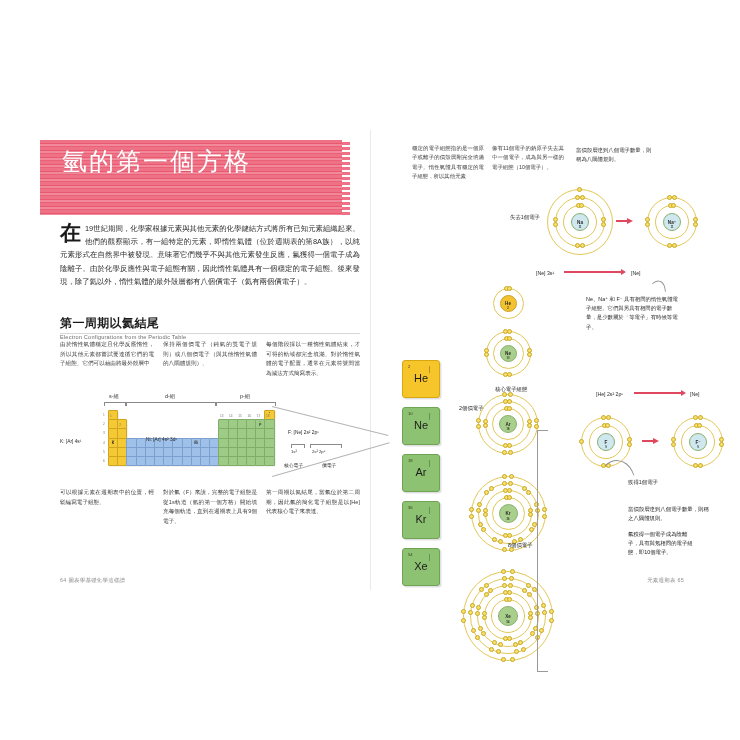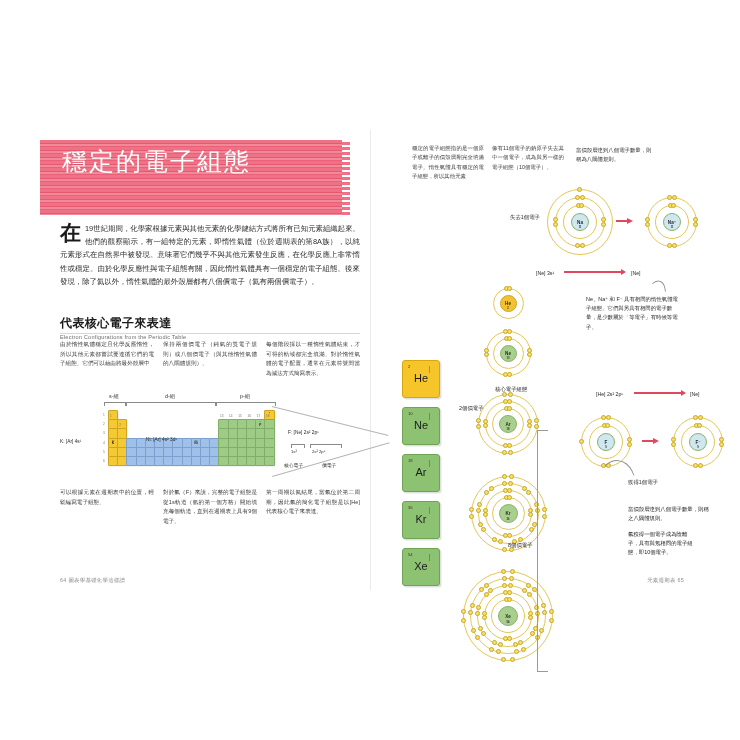--- a/index.html
+++ b/index.html
@@ -106,30 +106,30 @@
 </head>
 <body>
 
 <div class="page">
   <div class="spread">
 
     <div class="gutter" style="left:330px;top:0;height:460px;"></div>
 
     <div class="banner">
       <div class="banner-inner">
-        <div class="title-cn">穩定的電子組態</div>
+        <div class="title-cn">氫的第一個方格</div>
       </div>
     </div>
 
     <div class="intro">
-      <span class="dropcap">在</span><span>19世紀期間，化學家根據元素與其他元素的化學鍵結方式將所有已知元素組織起來。他們的觀察顯示，有一組特定的元素，即惰性氣體（位於週期表的第8A族），以純元素形式在自然界中被發現。意味著它們幾乎不與其他元素發生反應，在化學反應上非常惰性或穩定。由於化學反應性與電子組態有關，因此惰性氣體具有一個穩定的電子組態。後來發現，除了氦以外，惰性氣體的最外殼層都有八個價電子（氦有兩個價電子）。</span>
+      <span class="dropcap">在</span><span>19世紀期間，化學家根據元素與其他元素的化學鍵結方式將所有已知元素組織起來。他們的觀察顯示，有一組特定的元素，即惰性氣體（位於週期表的第8A族），以純元素形式在自然界中被發現。意味著它們幾乎不與其他元素發生反應，氟獲得一個電子成為陰離子。由於化學反應性與電子組態有關，因此惰性氣體具有一個穩定的電子組態。後來發現，除了氦以外，惰性氣體的最外殼層都有八個價電子（氦有兩個價電子）。</span>
     </div>
 
     <div class="sec">
-      <h2>代表核心電子來表達</h2>
+      <h2>第一周期以氦結尾</h2>
       <div class="sec-en">Electron Configurations from the Periodic Table</div>
     </div>
     <div class="sec-rule"></div>
 
     <div class="cols" id="cols-top">
       <div class="col">由於惰性氣體穩定且化學反應惰性，所以其他元素都嘗試要達循它們的電子組態。它們可以藉由將最外殼層中</div>
       <div class="col">保持兩個價電子（鈍氣的雙電子規則）或八個價電子（與其他惰性氣體的八隅體規則）。</div>
       <div class="col">每個階段採以一種惰性氣體結束，才可得的軌域都完全填滿。對於惰性氣體的電子配置，通常在元素符號間當為減法方式簡寫表示。</div>
     </div>
 

